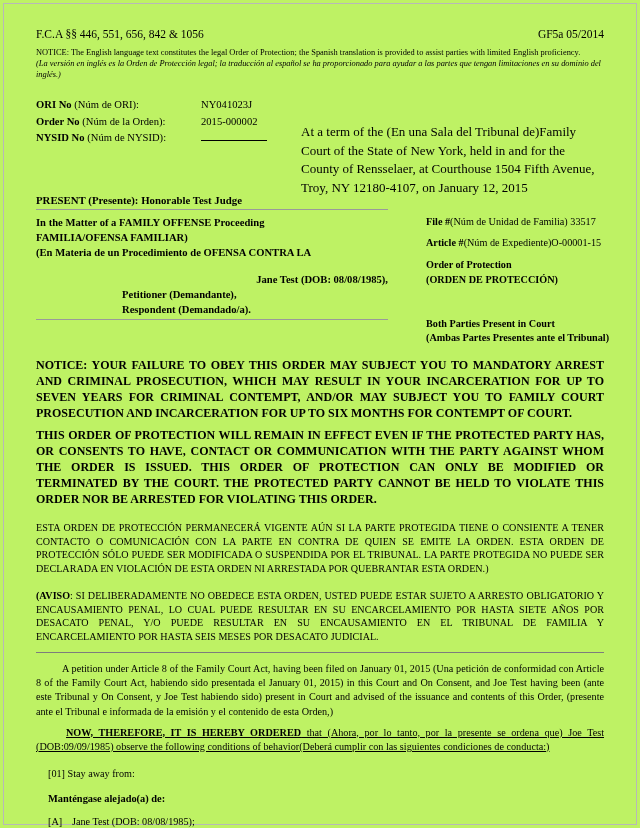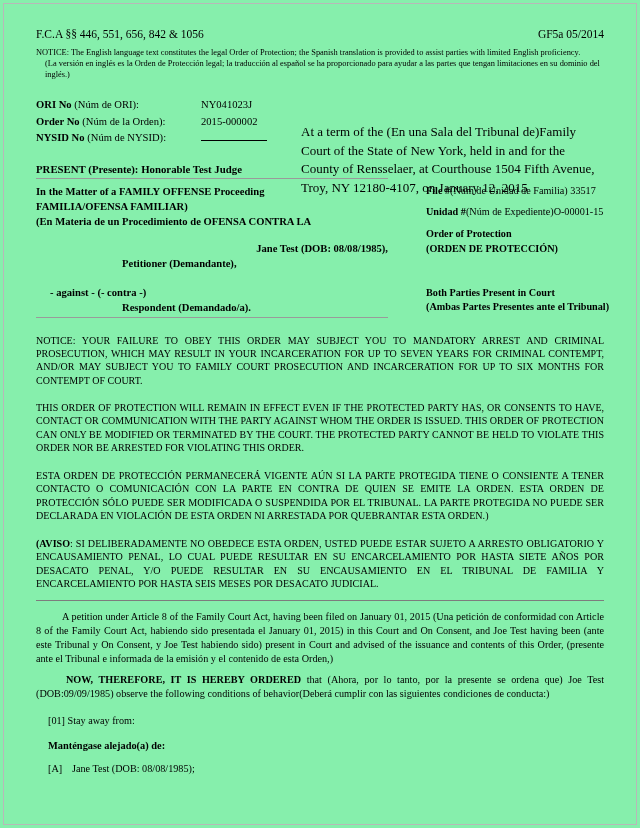--- a/index.html
+++ b/index.html
@@ -8,21 +8,21 @@
     background: #ffffff;
   }
   body {
     font-family: "Liberation Serif", serif;
     color: #000000;
   }
   .page {
     position: relative;
     width: 640px;
     height: 828px;
-    background: #86efac;
+    background: #bef264;
     box-sizing: border-box;
     overflow: hidden;
   }
   .page-frame {
     position: absolute;
     left: 3px;
     top: 3px;
     right: 3px;
     bottom: 3px;
     border: 1px solid #b8b8b8;
@@ -45,22 +45,22 @@
   }
   .hdr-left { white-space: nowrap; }
   .hdr-right { white-space: nowrap; }
 
   .notice-en {
     font-size: 8.4px;
     line-height: 1.32;
   }
   .notice-es {
     font-size: 8.4px;
+    font-style: italic;
     line-height: 1.32;
-    margin-left: 9px;
   }
 
   
   .ori-wrap {
     margin-top: 17px;
     position: relative;
   }
   .ori-line {
     display: flex;
     font-size: 10.6px;
@@ -82,21 +82,21 @@
     position: absolute;
     left: 265px;
     top: 26px;
     width: 300px;
     font-size: 13px;
     line-height: 1.42;
   }
 
   
   .present-line {
-    margin-top: 16px;
+    margin-top: 47px;
     font-size: 10.8px;
     font-weight: bold;
   }
   .rule-left {
     border-bottom: 1px solid #9a9a9a;
     width: 352px;
     margin-top: 3px;
   }
   .rule-full {
     border-bottom: 1px solid #7d7d7d;
@@ -143,25 +143,25 @@
   .cap-right b { font-weight: bold; }
   .cap-right .r-block { margin-top: 29px; font-weight: bold; line-height: 1.38; }
   .cap-rule {
     border-bottom: 1px solid #9a9a9a;
     width: 352px;
     margin-top: 2px;
   }
 
   
   .warn {
-    font-size: 10px;
-    font-weight: normal;
+    font-size: 12px;
+    font-weight: bold;
     line-height: 1.34;
     text-align: justify;
-    margin-top: 14px;
+    margin-top: 6px;
   }
   .aviso {
     font-size: 10.1px;
     line-height: 1.34;
     text-align: justify;
     margin-top: 14px;
   }
   .aviso b { font-weight: bold; }
 
   
@@ -170,20 +170,21 @@
     line-height: 1.38;
     text-align: justify;
     text-indent: 26px;
   }
   .body-p2 {
     font-size: 10.2px;
     line-height: 1.38;
     text-align: justify;
     text-indent: 30px;
     margin-top: 7px;
+    text-decoration: underline;
   }
   .body-p2 b { font-weight: bold; }
 
   .cond-item {
     font-size: 10.2px;
     margin-top: 14px;
     padding-left: 12px;
   }
   .cond-es {
     font-family: Liberation Serif, serif;
@@ -253,32 +254,31 @@
 
     <div class="caption">
       <div class="cap-left">
         <div class="cap-title">In the Matter of a FAMILY OFFENSE Proceeding</div>
         <div class="cap-title">FAMILIA/OFENSA FAMILIAR)</div>
         <div class="cap-title">(En Materia de un Procedimiento de OFENSA CONTRA LA</div>
 
         <div class="cap-party">Jane Test (DOB: 08/08/1985),</div>
         <div class="cap-role">Petitioner (Demandante),</div>
 
-        <div class="cap-against">- against - (- contra -)</div>
 
         <div class="cap-role">Respondent (Demandado/a).</div>
         <div class="cap-rule"></div>
       </div>
 
       <div class="cap-right">
         <div class="r-item">
           <b>File #</b><span>(Núm de Unidad de Familia)</span> <span>33517</span>
         </div>
         <div class="r-item">
-          <b>Unidad #</b><span>(Núm de Expediente)</span><span>O-00001-15</span>
+          <b>Article #</b><span>(Núm de Expediente)</span><span>O-00001-15</span>
         </div>
         <div><b>Order of Protection</b></div>
         <div><b>(ORDEN DE PROTECCIÓN)</b></div>
 
         <div class="r-block">
           <div>Both Parties Present in Court</div>
           <div>(Ambas Partes Presentes ante el Tribunal)</div>
         </div>
       </div>
     </div>

